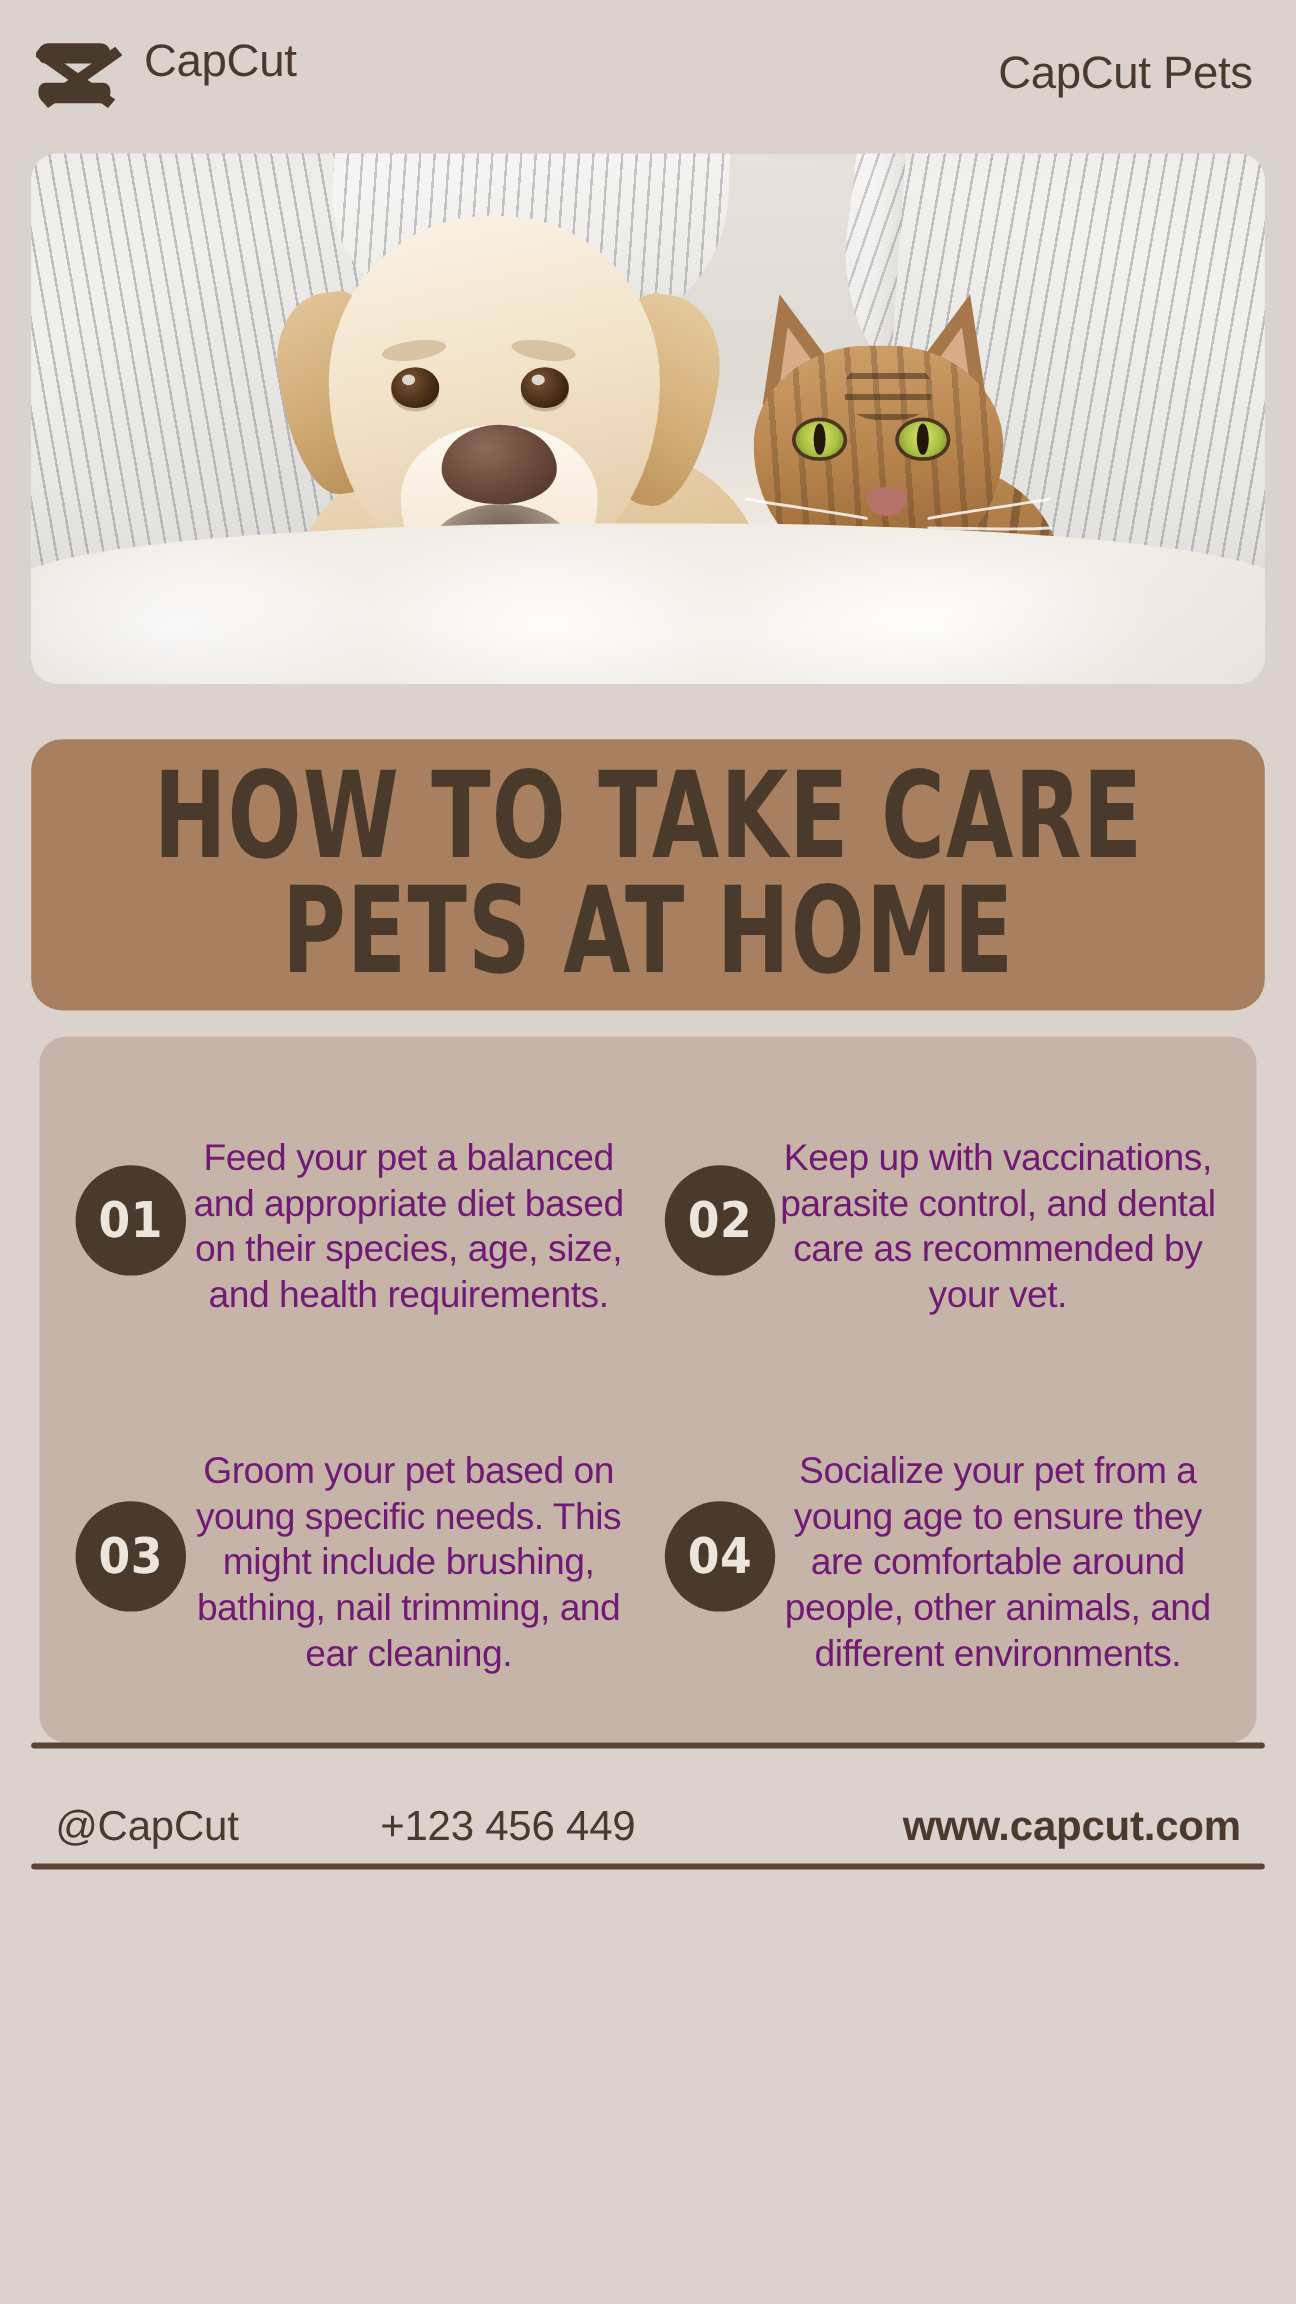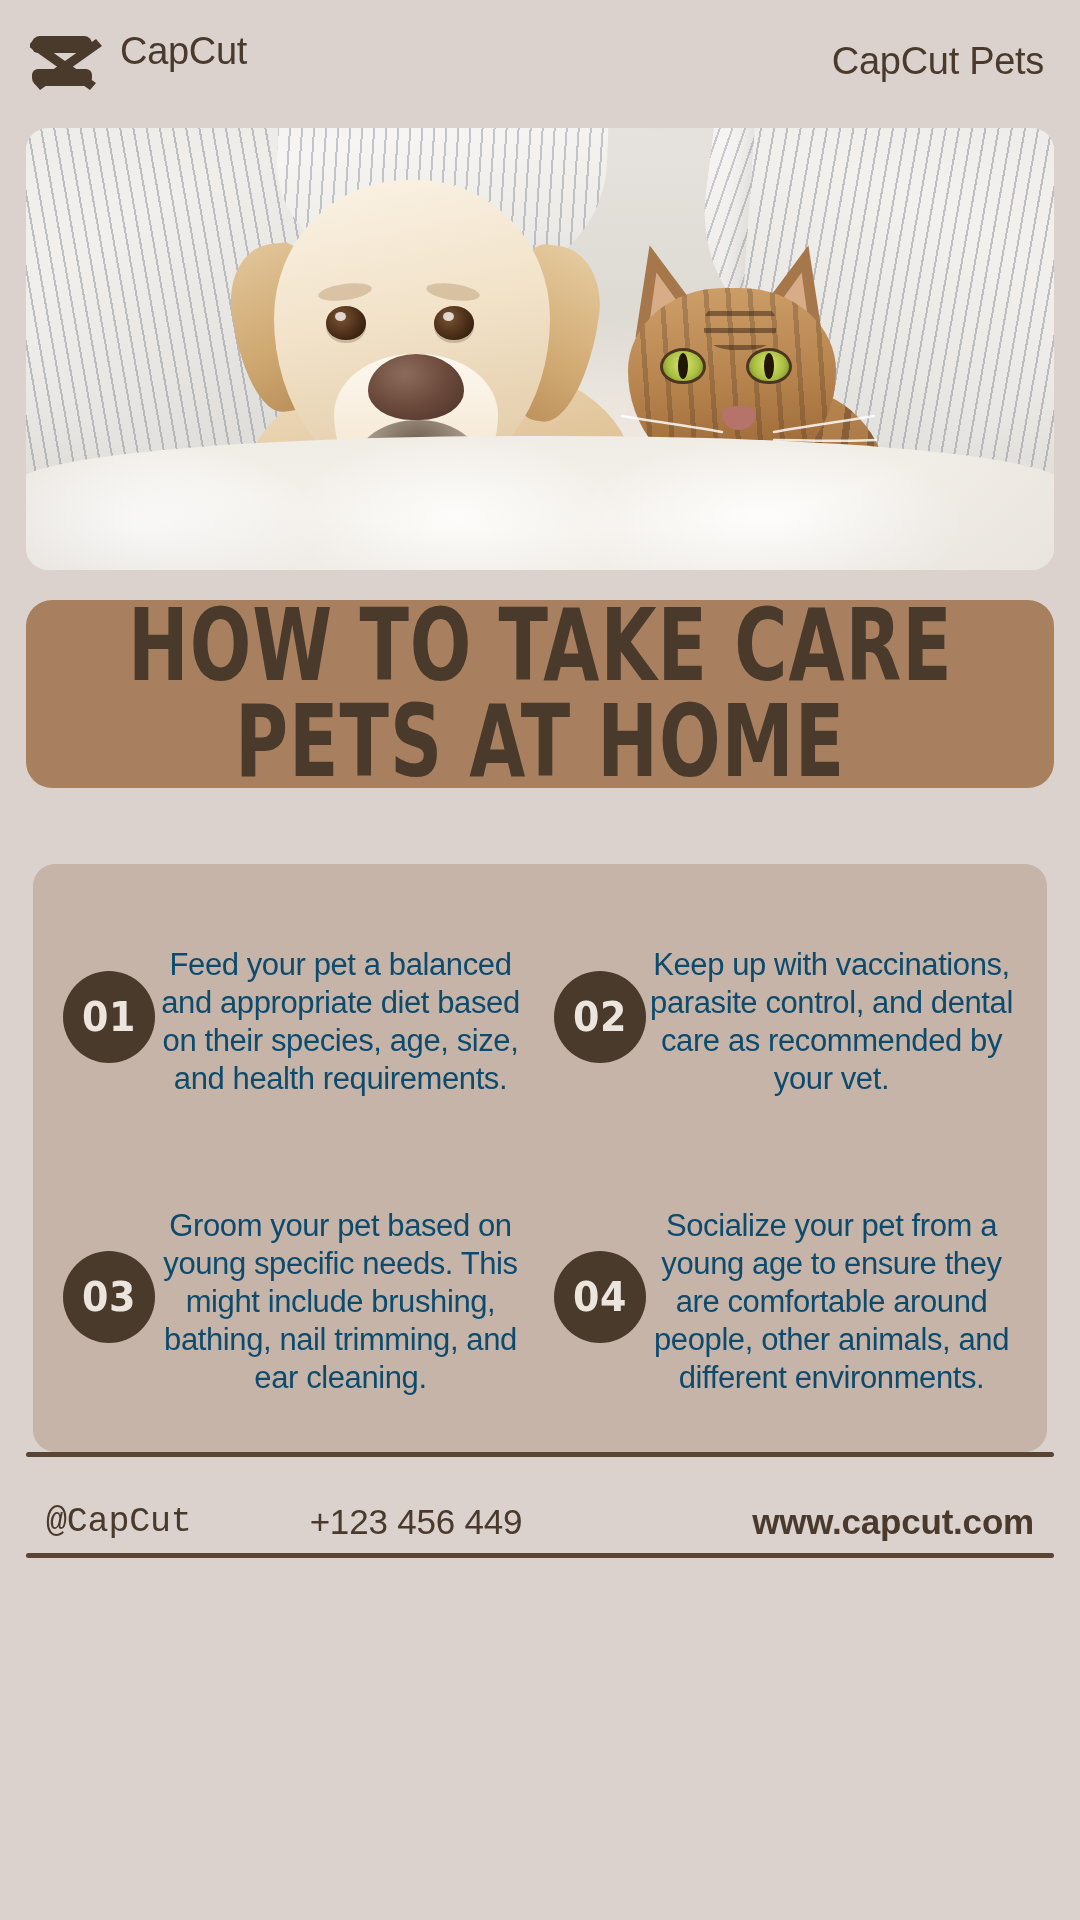--- a/index.html
+++ b/index.html
@@ -358,24 +358,24 @@
 
   .photo-vignette {
     position: absolute; inset: 0;
     background: radial-gradient(ellipse 84% 78% at 50% 46%, rgba(0,0,0,0) 58%, rgba(70,54,40,0.10) 100%);
     pointer-events: none;
   }
 
   
   .title-banner {
     position: absolute;
-    top: 600px;
+    top: 616px;
     left: 26px;
     width: 1028px;
-    height: 188px;
+    height: 226px;
     background: #a8805f;
     border-radius: 26px;
     display: flex;
     flex-direction: column;
     align-items: center;
     justify-content: center;
     gap: 2px;
   }
 
   .title-line {
@@ -436,21 +436,21 @@
     font-weight: 700;
     font-size: 38px;
     color: #ece5dd;
     letter-spacing: 0.5px;
     transform: scaleY(1.08);
   }
 
   .tip-text {
     font-size: 31px;
     line-height: 1.22;
-    color: #0c4a6e;
+    color: #701a75;
     text-align: center;
     letter-spacing: -0.4px;
   }
 
   
   .footer-rule-top {
     position: absolute;
     top: 1452px;
     left: 26px;
     width: 1028px;
@@ -469,21 +469,21 @@
     align-items: center;
     padding: 0 46px;
   }
 
   .footer-item {
     font-size: 35px;
     color: #4a3a2e;
     letter-spacing: -0.2px;
   }
 
-  .f-handle { flex: 0 0 auto; font-family: Liberation Mono, monospace; }
+  .f-handle { flex: 0 0 auto; }
   .f-phone  { margin-left: 118px; }
   .f-site   { margin-left: auto; font-weight: bold; }
 
   .footer-rule-bottom {
     position: absolute;
     top: 1553px;
     left: 26px;
     width: 1028px;
     height: 5px;
     background: #5a4434;

